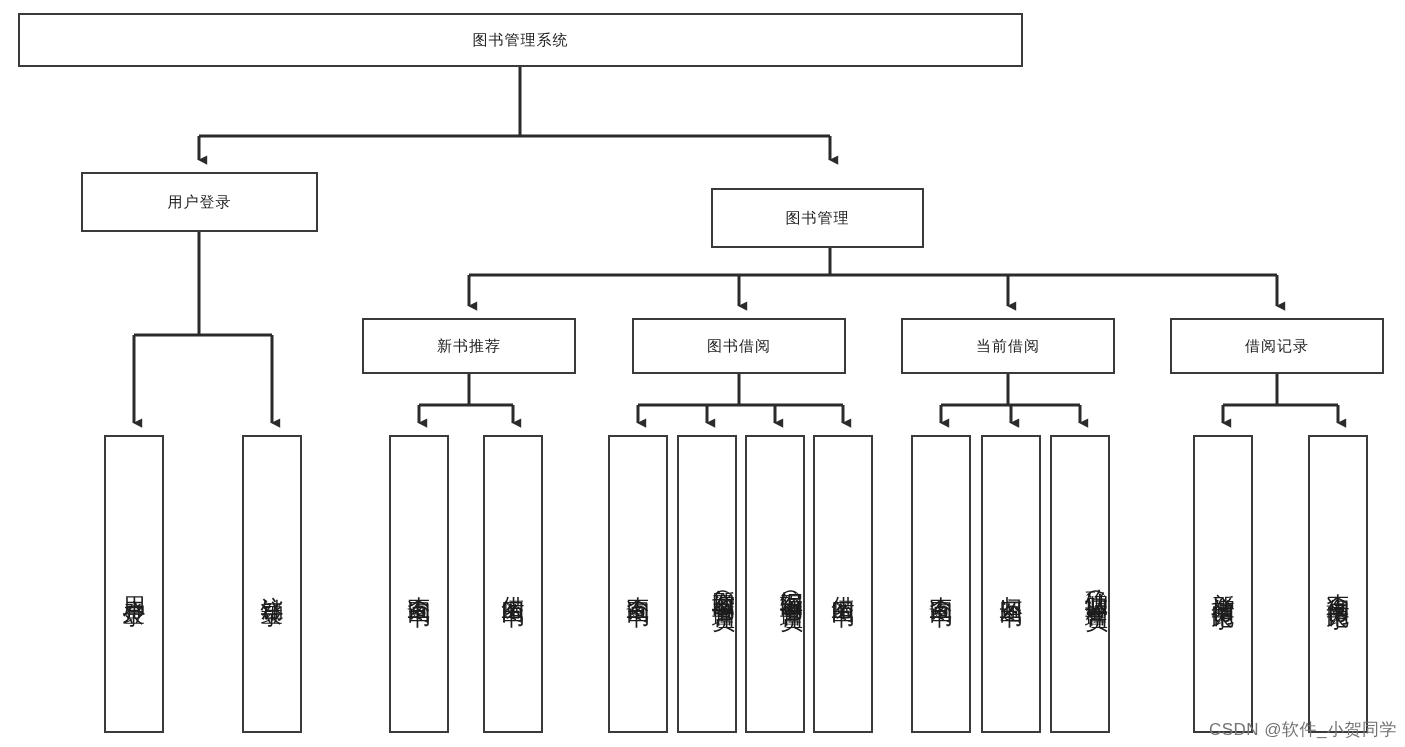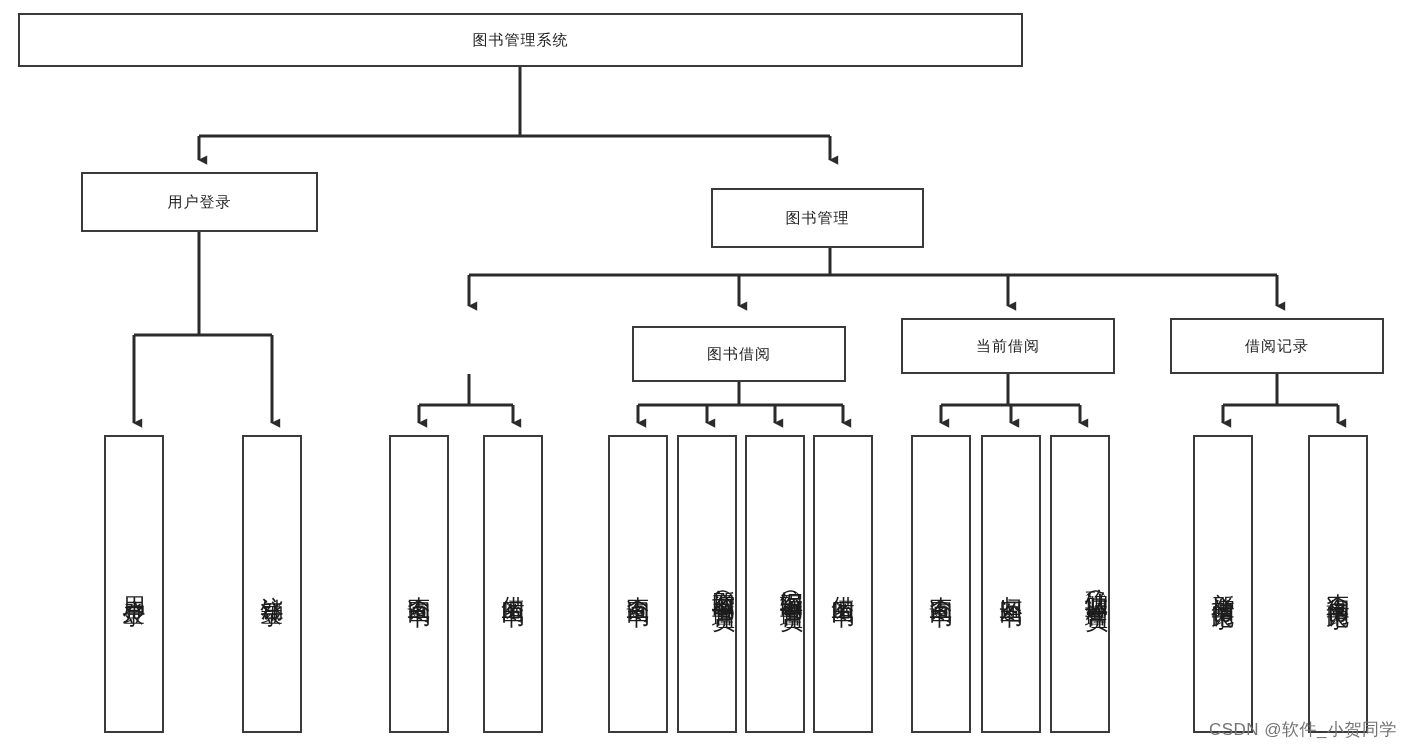--- a/index.html
+++ b/index.html
@@ -113,21 +113,22 @@
       <path d="M1223,405 L1223,423" marker-end="url(#arrow)"></path>
       <path d="M1338,405 L1338,423" marker-end="url(#arrow)"></path>
     </g>
   </svg>
 
   <div class="node horiz" id="n-root" style="left: 18px; top: 13px; width: 1005px; height: 54px;">图书管理系统</div>
 
   <div class="node horiz" id="n-l2-0" style="left: 81px; top: 172px; width: 237px; height: 60px;">用户登录</div>
   <div class="node horiz" id="n-l2-1" style="left: 711px; top: 188px; width: 213px; height: 60px;">图书管理</div>
 
-  <div class="node horiz" id="n-l3-1" style="left: 632px; top: 318px; width: 214px; height: 56px; margin-top: 8px;">图书借阅</div>
+  <div class="node horiz" id="n-l3-0" style="left: 362px; top: 318px; width: 214px; height: 56px;">新书推荐</div>
+  <div class="node horiz" id="n-l3-1" style="left: 632px; top: 318px; width: 214px; height: 56px;">图书借阅</div>
   <div class="node horiz" id="n-l3-2" style="left: 901px; top: 318px; width: 214px; height: 56px;">当前借阅</div>
   <div class="node horiz" id="n-l3-3" style="left: 1170px; top: 318px; width: 214px; height: 56px;">借阅记录</div>
 
   <div class="node vert" id="n-lf-0" style="left: 104px; top: 435px; width: 60px; height: 298px;">用户登录</div>
   <div class="node vert" id="n-lf-1" style="left: 242px; top: 435px; width: 60px; height: 298px;">注销登录</div>
   <div class="node vert" id="n-lf-2" style="left: 389px; top: 435px; width: 60px; height: 298px;">查询图书</div>
   <div class="node vert" id="n-lf-3" style="left: 483px; top: 435px; width: 60px; height: 298px;">借阅图书</div>
   <div class="node vert" id="n-lf-4" style="left: 608px; top: 435px; width: 60px; height: 298px;">查询图书</div>
   <div class="node vert tall" id="n-lf-5" style="left: 677px; top: 435px; width: 60px; height: 298px;">新增图书（管理员）</div>
   <div class="node vert tall" id="n-lf-6" style="left: 745px; top: 435px; width: 60px; height: 298px;">编辑图书（管理员）</div>

